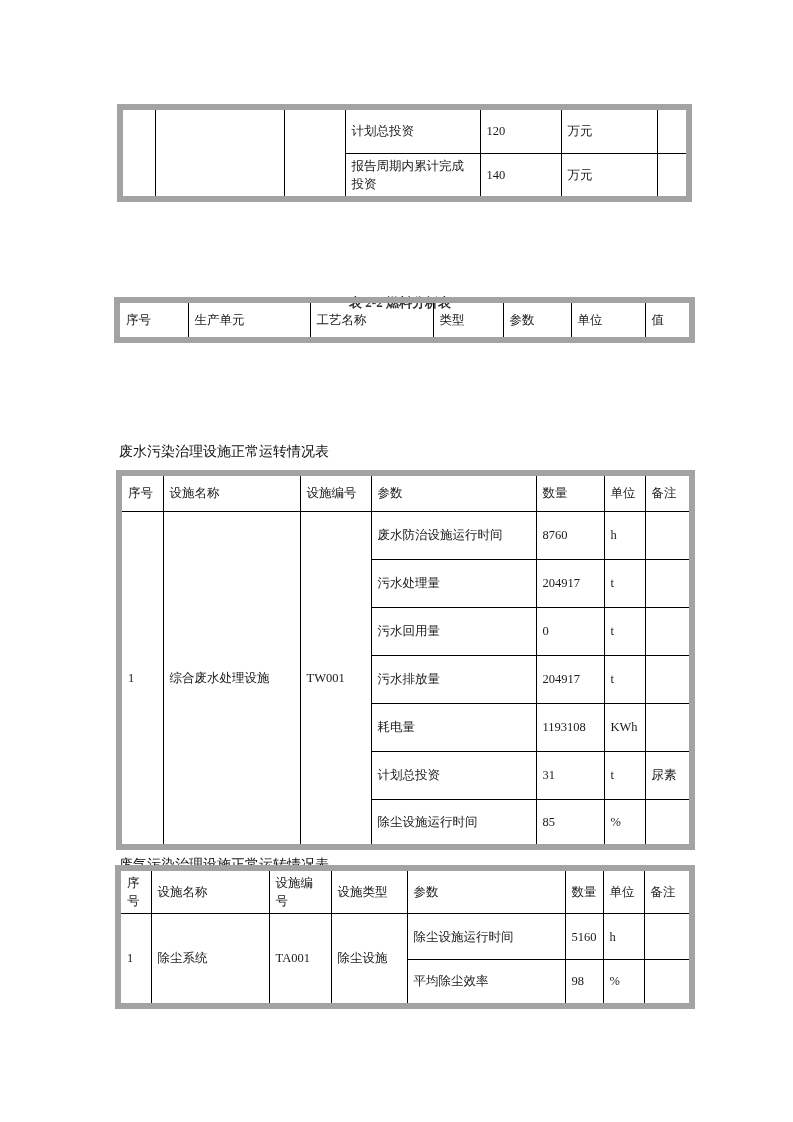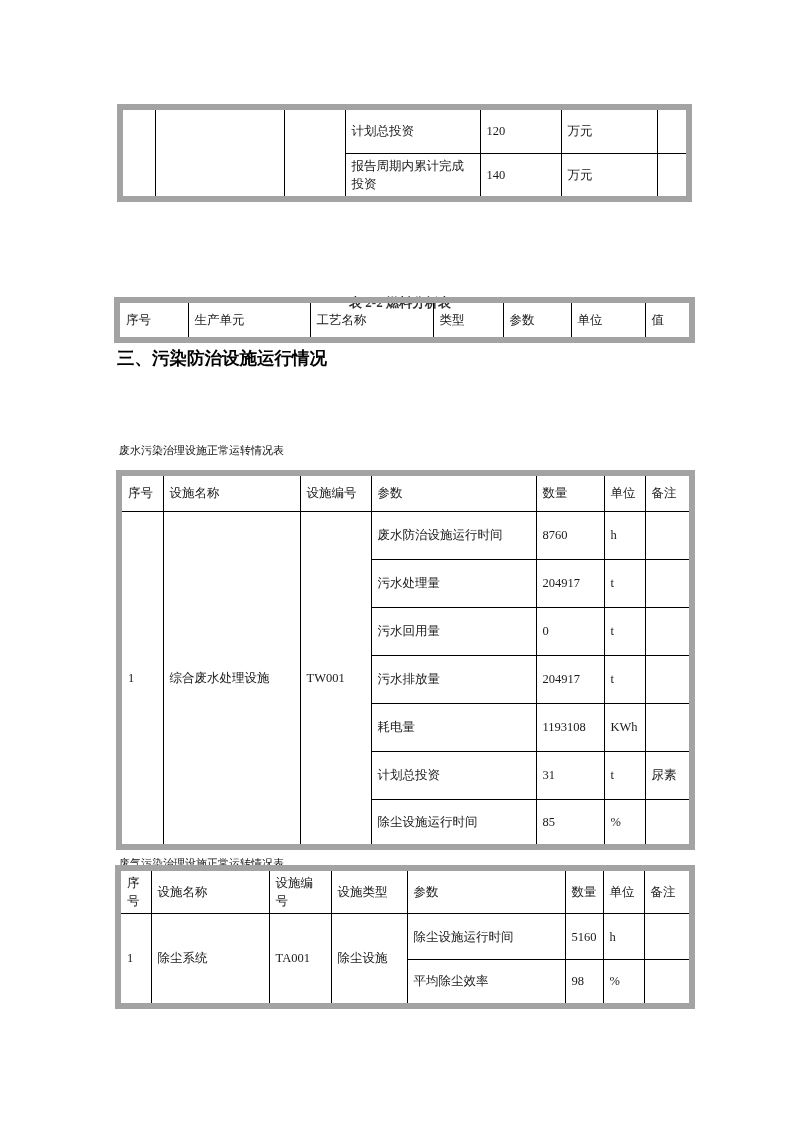--- a/index.html
+++ b/index.html
@@ -49,21 +49,21 @@
     position:absolute; left:117px; top:346px;
     font-family:"Liberation Sans","DejaVu Sans",sans-serif;
     font-size:17.5px; font-weight:bold; color:#000;
   }
   .subheading {
     position:absolute; left:117px; top:396px;
     font-size:15px; font-weight:bold; color:#222;
   }
 
   .table-label {
-    position:absolute; font-size:11px; color:#111;
+    position:absolute; font-size:14px; color:#111;
   }
   .ww-label { left:119px; top:443px; }
   .wg-label { left:119px; top:856px; }
 
   
   .ww-table { position:absolute; left:116px; top:461px; }
   .ww-table tr.hdr { height:38px; }
   .ww-table tr.body { height:48px; }
 
   
@@ -123,21 +123,20 @@
       <th>生产单元</th>
       <th>工艺名称</th>
       <th>类型</th>
       <th>参数</th>
       <th>单位</th>
       <th>值</th>
     </tr>
   </tbody>
     </table>
 
-  <div class="heading">三、污染防治设施运行情况</div>
 
   <div class="table-label ww-label">废水污染治理设施正常运转情况表</div>
 
   <table class="ww-table">
     <colgroup>
       <col style="width:44px">
         <col style="width:137px">
         <col style="width:71px">
       <col style="width:165px">
         <col style="width:68px">

